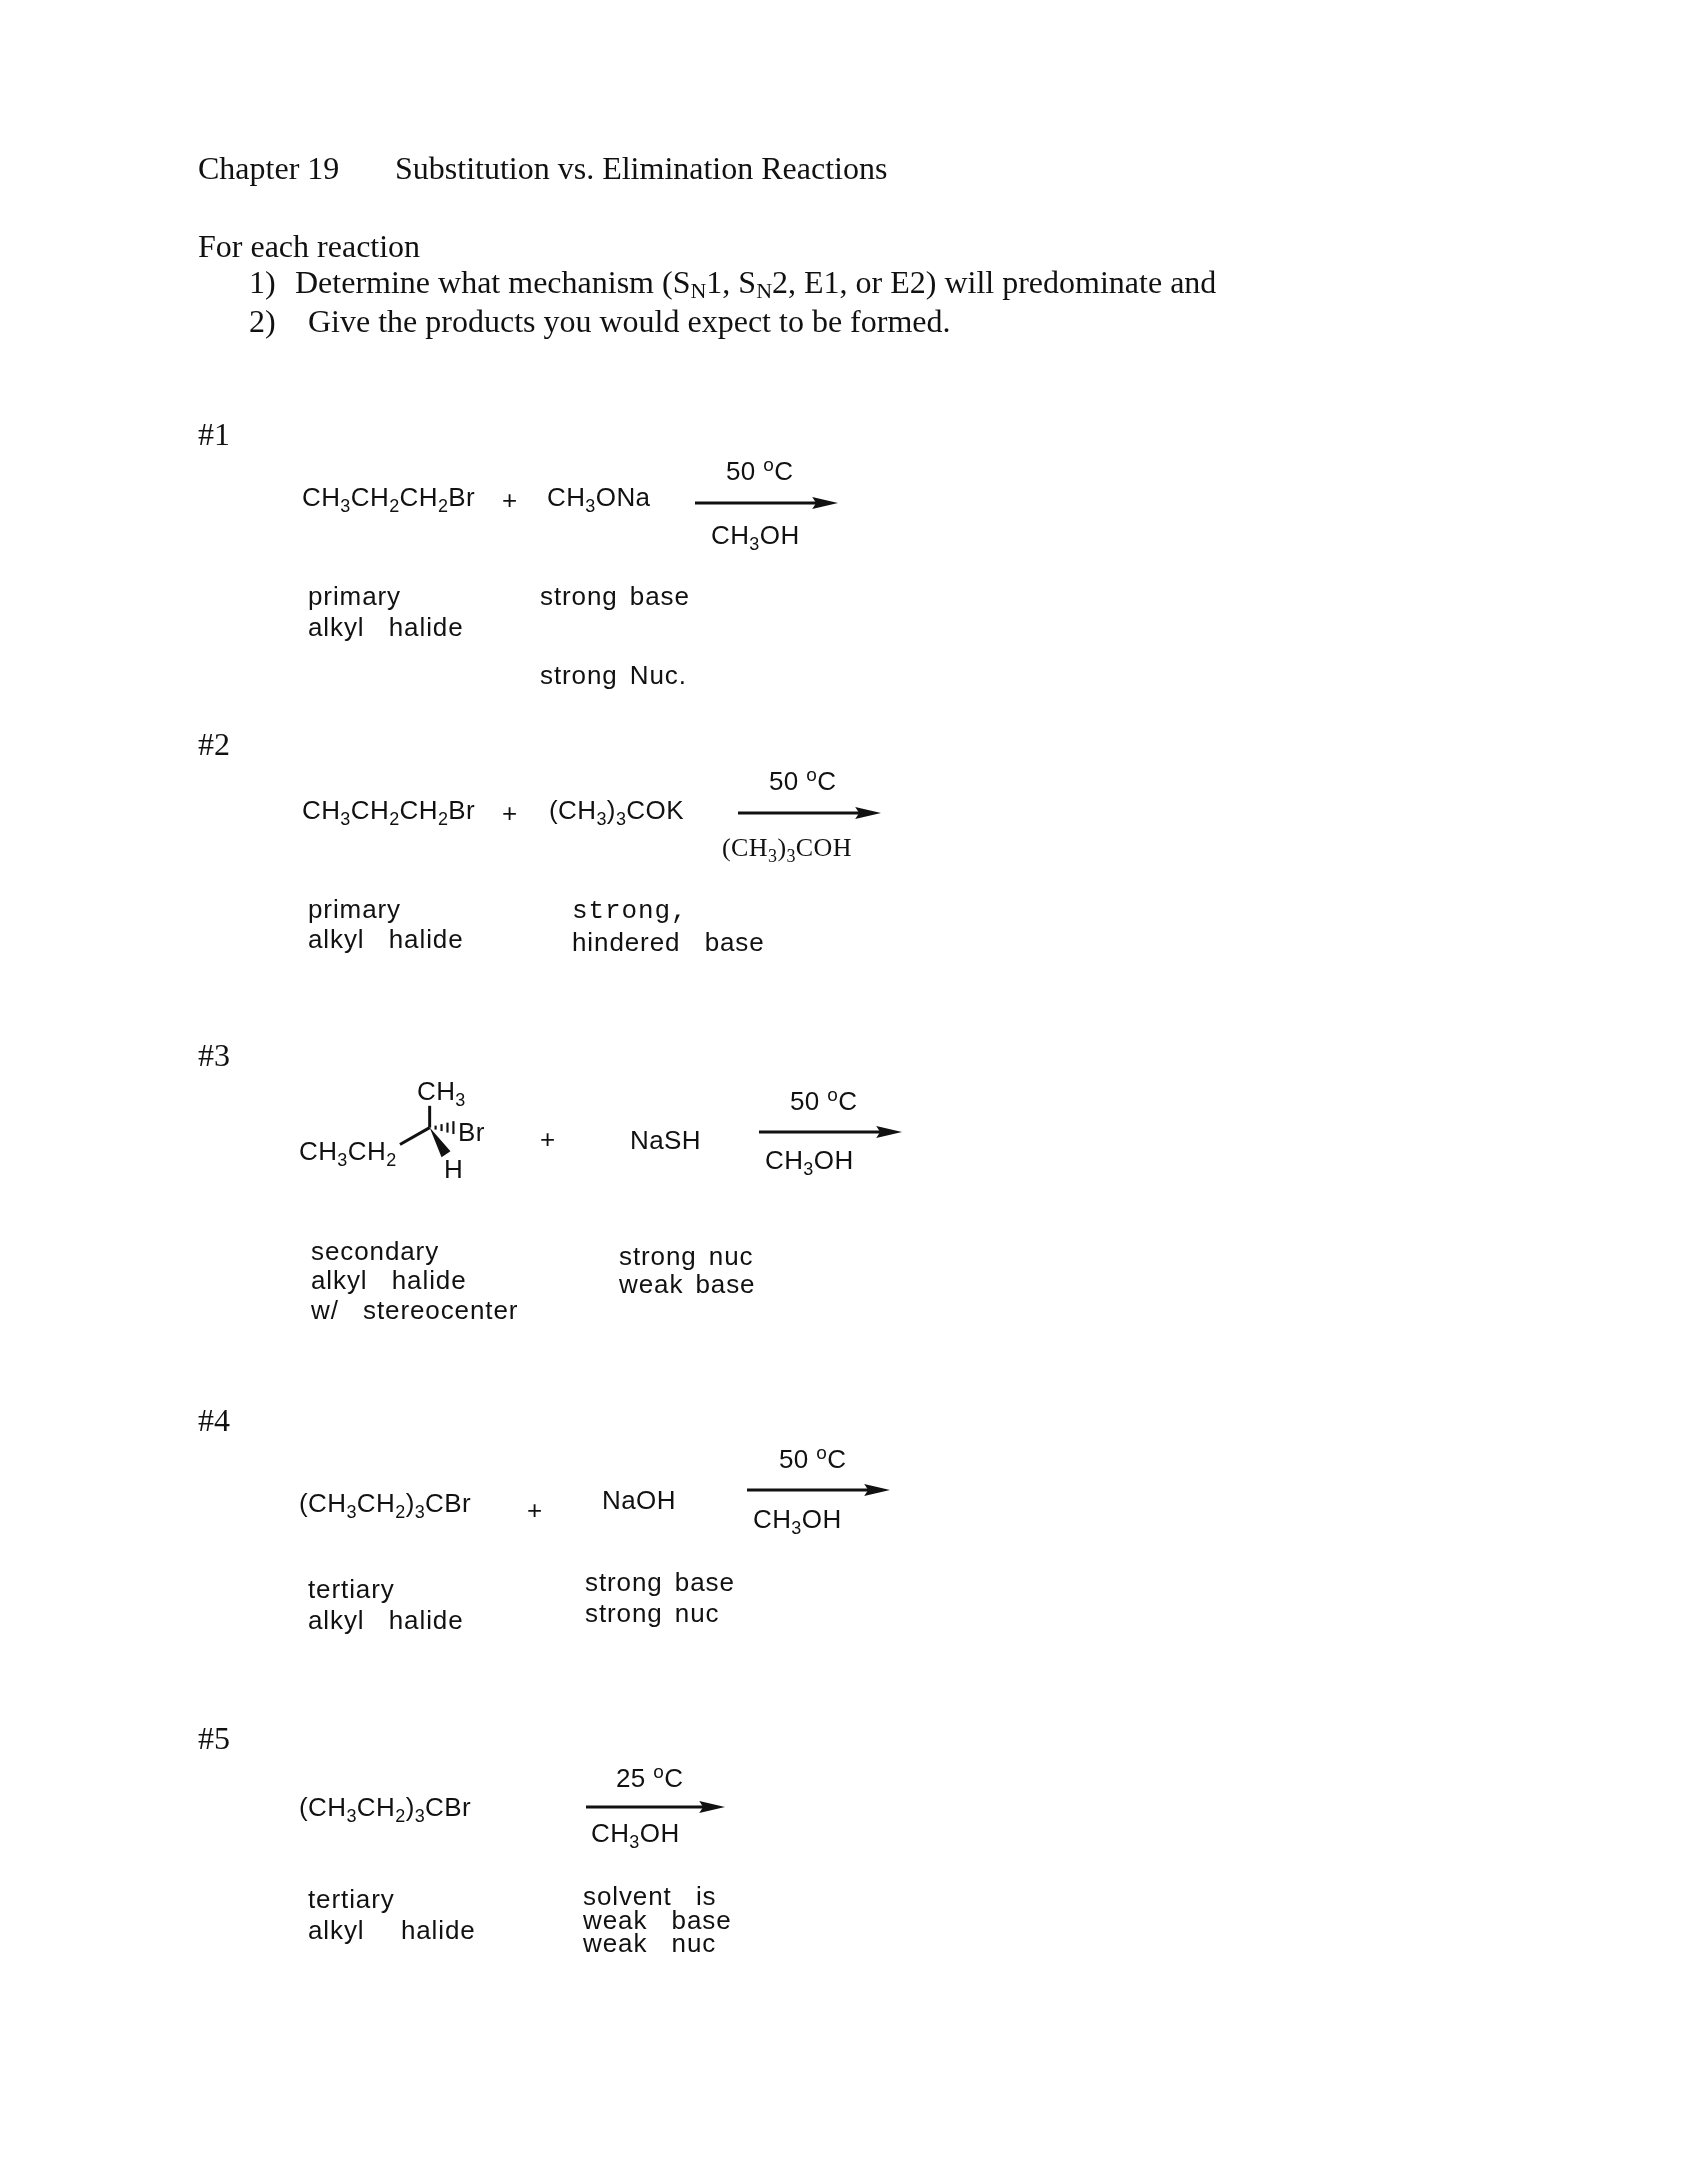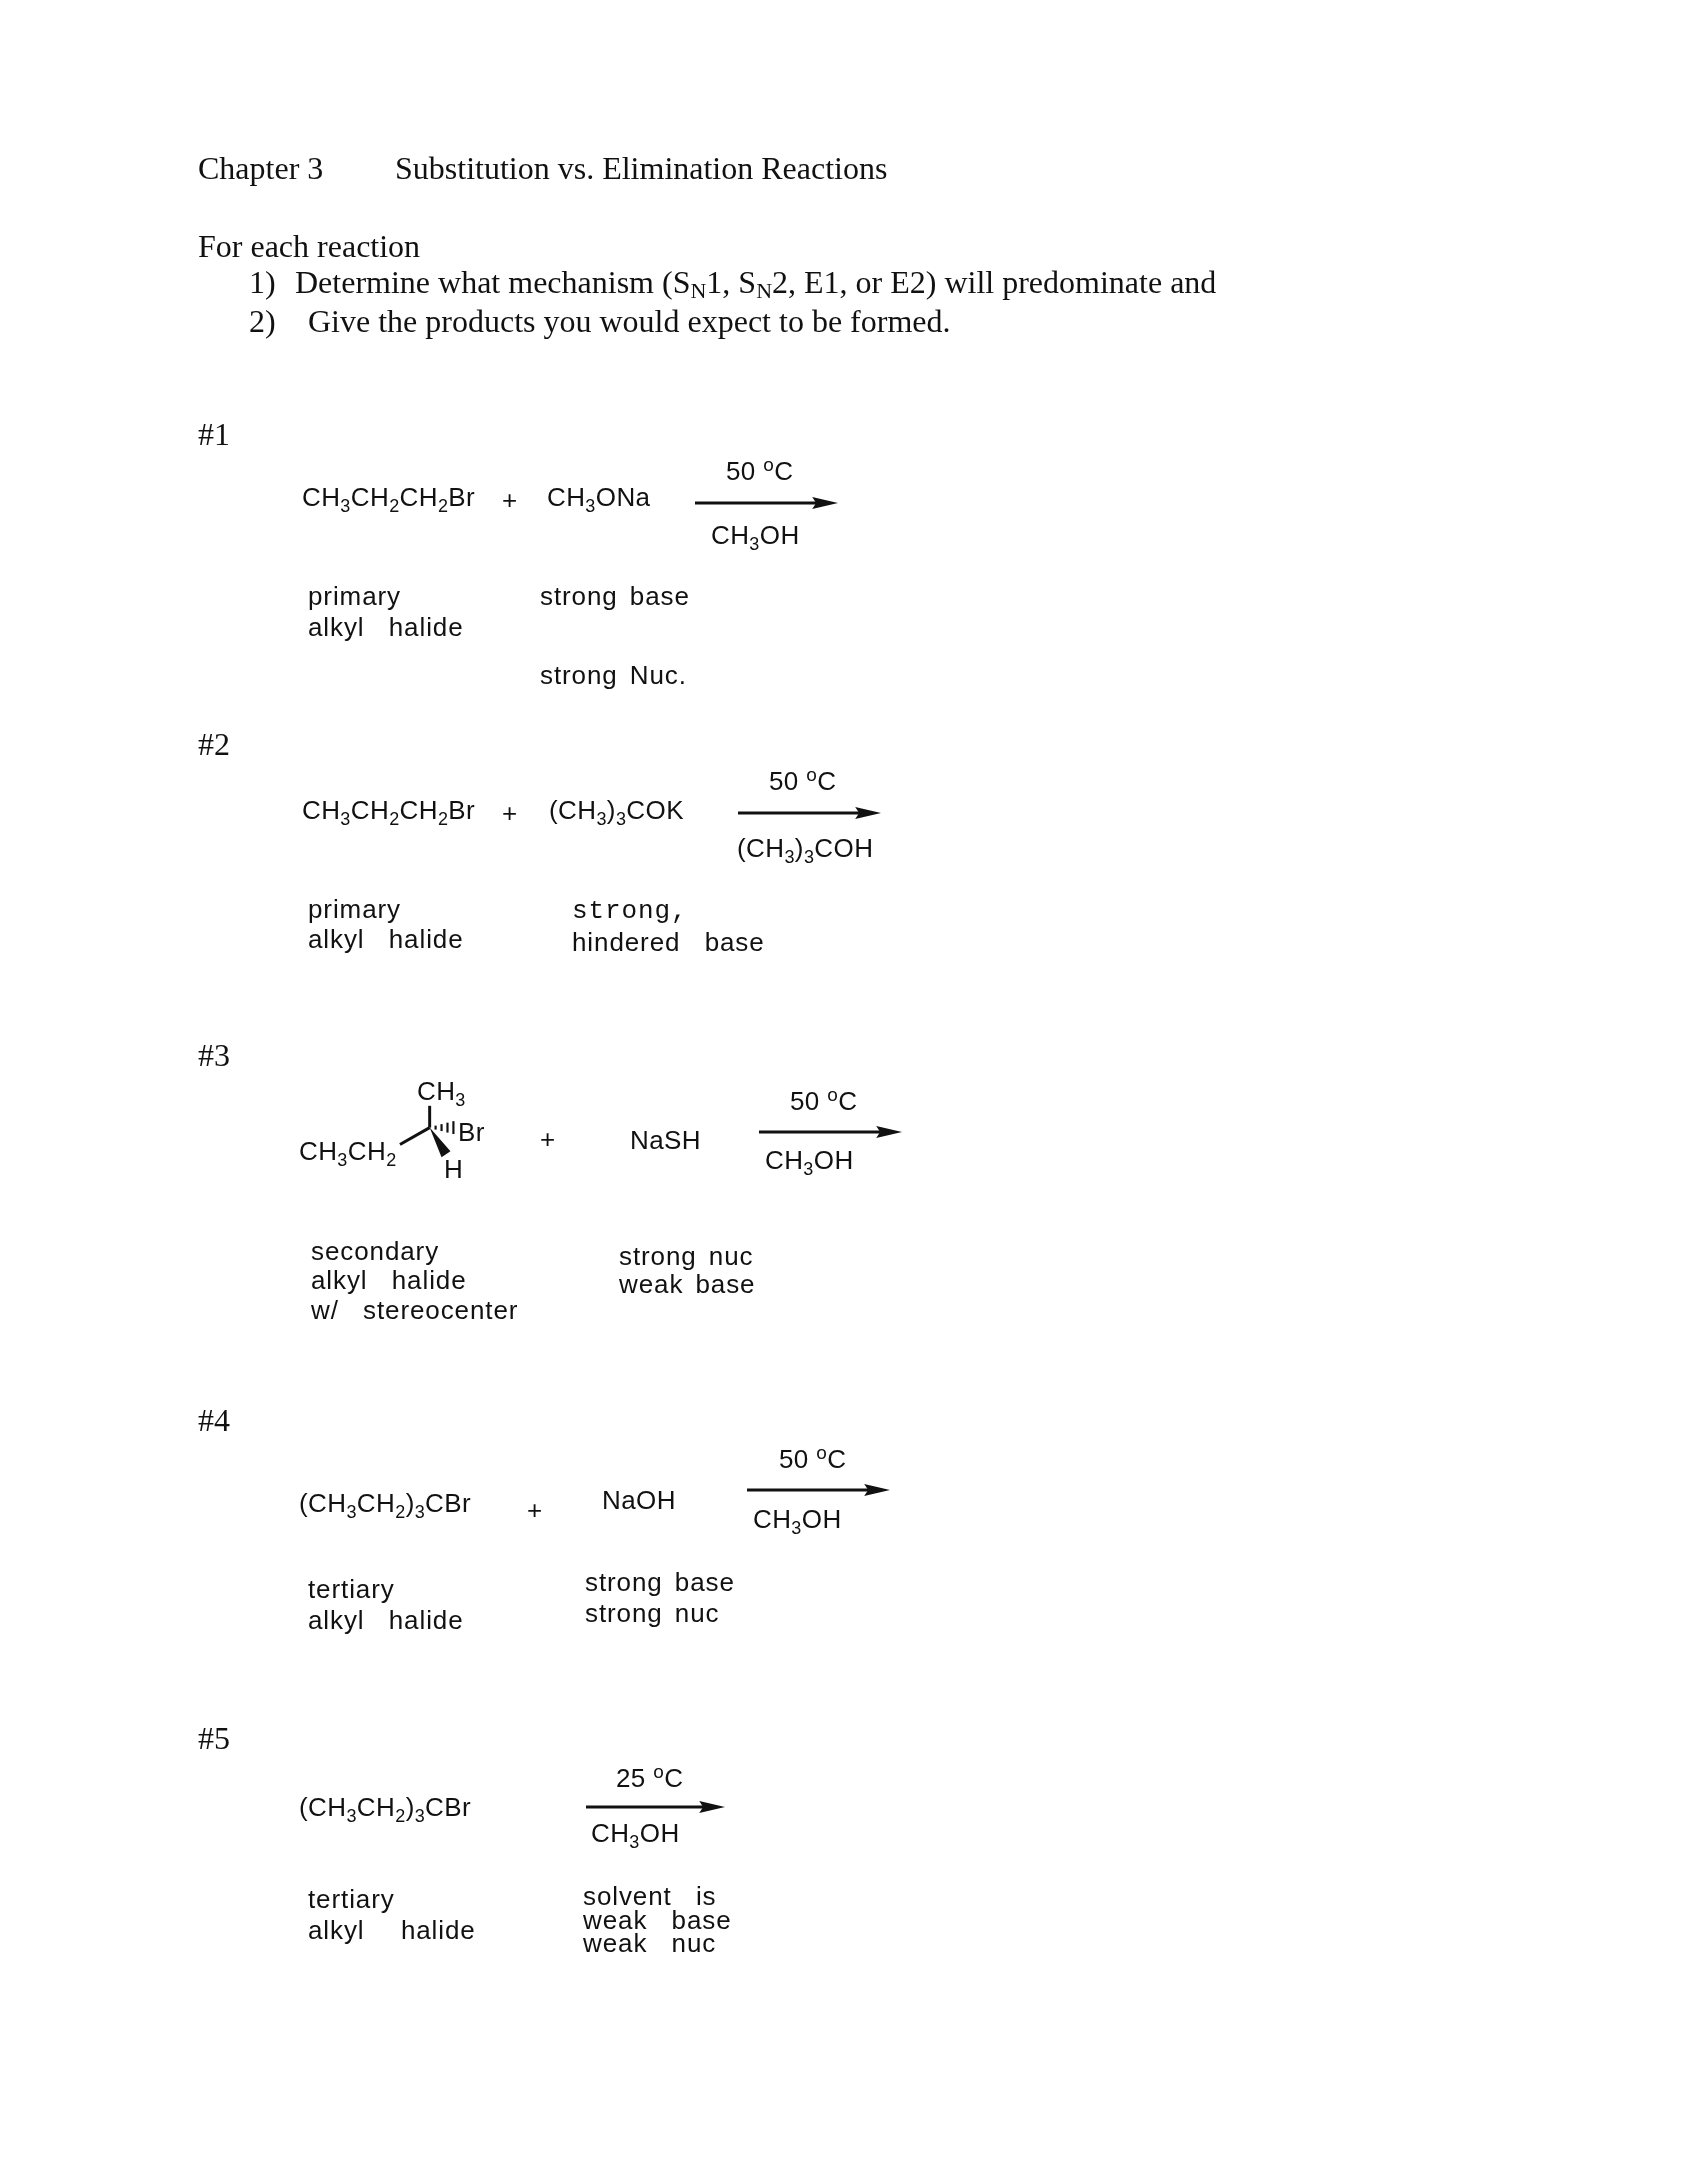--- a/index.html
+++ b/index.html
@@ -10,21 +10,21 @@
   .tight { line-height: 24px; }
   .formula sub { font-size: 18px; vertical-align: -6px; line-height: 0; }
   .serif sub { font-size: 22px; vertical-align: -5px; line-height: 0; }
   .deg { font-size: 19px; vertical-align: 9px; line-height: 0; }
   svg.arrow { position: absolute; overflow: visible; }
   svg.mol { position: absolute; left: 0; top: 0; overflow: visible; }
 </style>
 </head>
 <body>
 
-<div class="serif" style="left:198px; top:150px;">Chapter 3</div>
+<div class="serif" style="left:198px; top:150px;">Chapter 19</div>
 <div class="serif" style="left:395px; top:150px;">Substitution vs. Elimination Reactions</div>
 
 <div class="serif" style="left:198px; top:228px;">For each reaction</div>
 <div class="serif" style="left:249px; top:264px;">1)</div>
 <div class="serif" style="left:295px; top:264px;">Determine what mechanism (S<sub>N</sub>1, S<sub>N</sub>2, E1, or E2) will predominate and</div>
 <div class="serif" style="left:249px; top:303px;">2)</div>
 <div class="serif" style="left:295px; top:303px;margin-left:13px;">Give the products you would expect to be formed.</div>
 
 <section>
   <div class="serif" style="left:198px; top:416px;">#1</div>
@@ -52,21 +52,21 @@
   <div class="sans" style="left:502px; top:798px;">+</div>
   <div class="sans formula" style="left:549px; top:795px;">(CH<sub>3</sub>)<sub>3</sub>COK</div>
   <div class="sans" style="left:769px; top:766px;">
     <span>50</span>
     <span class="deg">o</span><span>C</span>
   </div>
   <svg class="arrow" style="left:738px; top:803px;" width="145" height="20" viewBox="0 0 146 20">
     <line x1="0" y1="10" x2="122" y2="10" stroke="#111" stroke-width="3"></line>
     <polygon points="118,4 144,10 118,16 122,10" fill="#111"></polygon>
   </svg>
-  <div class="sans formula" style="left:737px; top:833px;">(CH<sub>3</sub>)<sub>3</sub>COH</div>
+  <div class="sans formula" style="left:722px; top:833px;font-family:Liberation Serif, serif;">(CH<sub>3</sub>)<sub>3</sub>COH</div>
   <div class="sans note" style="left:308px; top:894px;">primary</div>
   <div class="sans note" style="left:308px; top:924px; white-space:pre;">alkyl  halide</div>
   <div class="sans note" style="left:572px; top:896px;font-family:Liberation Mono, monospace;">strong,</div>
   <div class="sans note" style="left:572px; top:927px; white-space:pre;">hindered  base</div>
 </section>
 
 <section>
   <div class="serif" style="left:198px; top:1037px;">#3</div>
 
   <svg class="mol" width="1683" height="2178" viewBox="0 0 1700 2200" style="pointer-events:none;">

